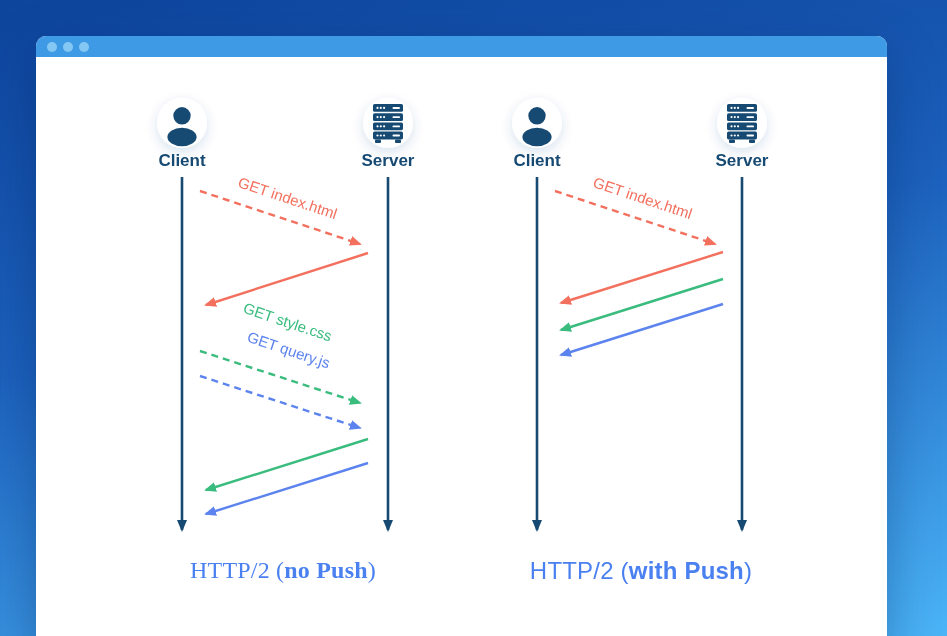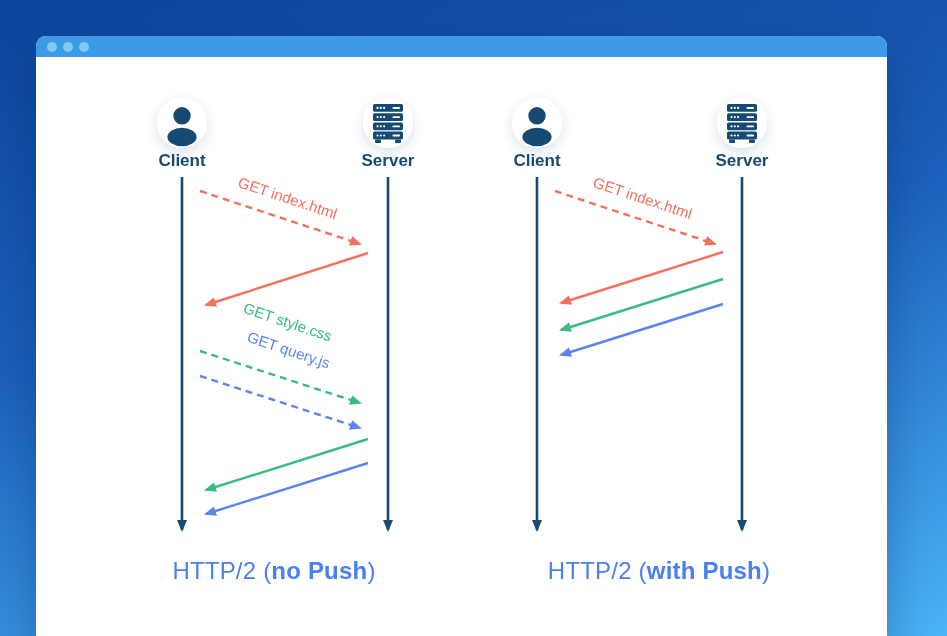--- a/index.html
+++ b/index.html
@@ -25,22 +25,22 @@
   .dashed{stroke-dasharray:7 5;}
   .actor-label{font:600 17px "Liberation Sans",sans-serif;fill:#164a73;text-anchor:middle;}
   .msg-label{font:400 15px "Liberation Sans",sans-serif;text-anchor:middle;}
   .t-red{fill:#f3705e;} .t-green{fill:#3abc7e;} .t-blue{fill:#5d84ee;}
   .glyph{fill:#164a73;}
   .caption{
     position:absolute;top:557px;width:300px;text-align:center;
     font-size:24px;color:#4a80f0;font-weight:400;letter-spacing:.2px;
   }
   .caption b{font-weight:700;}
-  .caption-left{left:124px;}
-  .caption-right{left:507px;width:304px;text-align:center;}
+  .caption-left{left:133px;font-family:Liberation Serif, serif;}
+  .caption-right{left:489px;width:304px;text-align:center;}
 </style>
 </head>
 <body>
 
 <div class="window">
   <div class="titlebar">
     <span class="dot"></span>
     <span class="dot"></span>
     <span class="dot"></span>
   </div>

